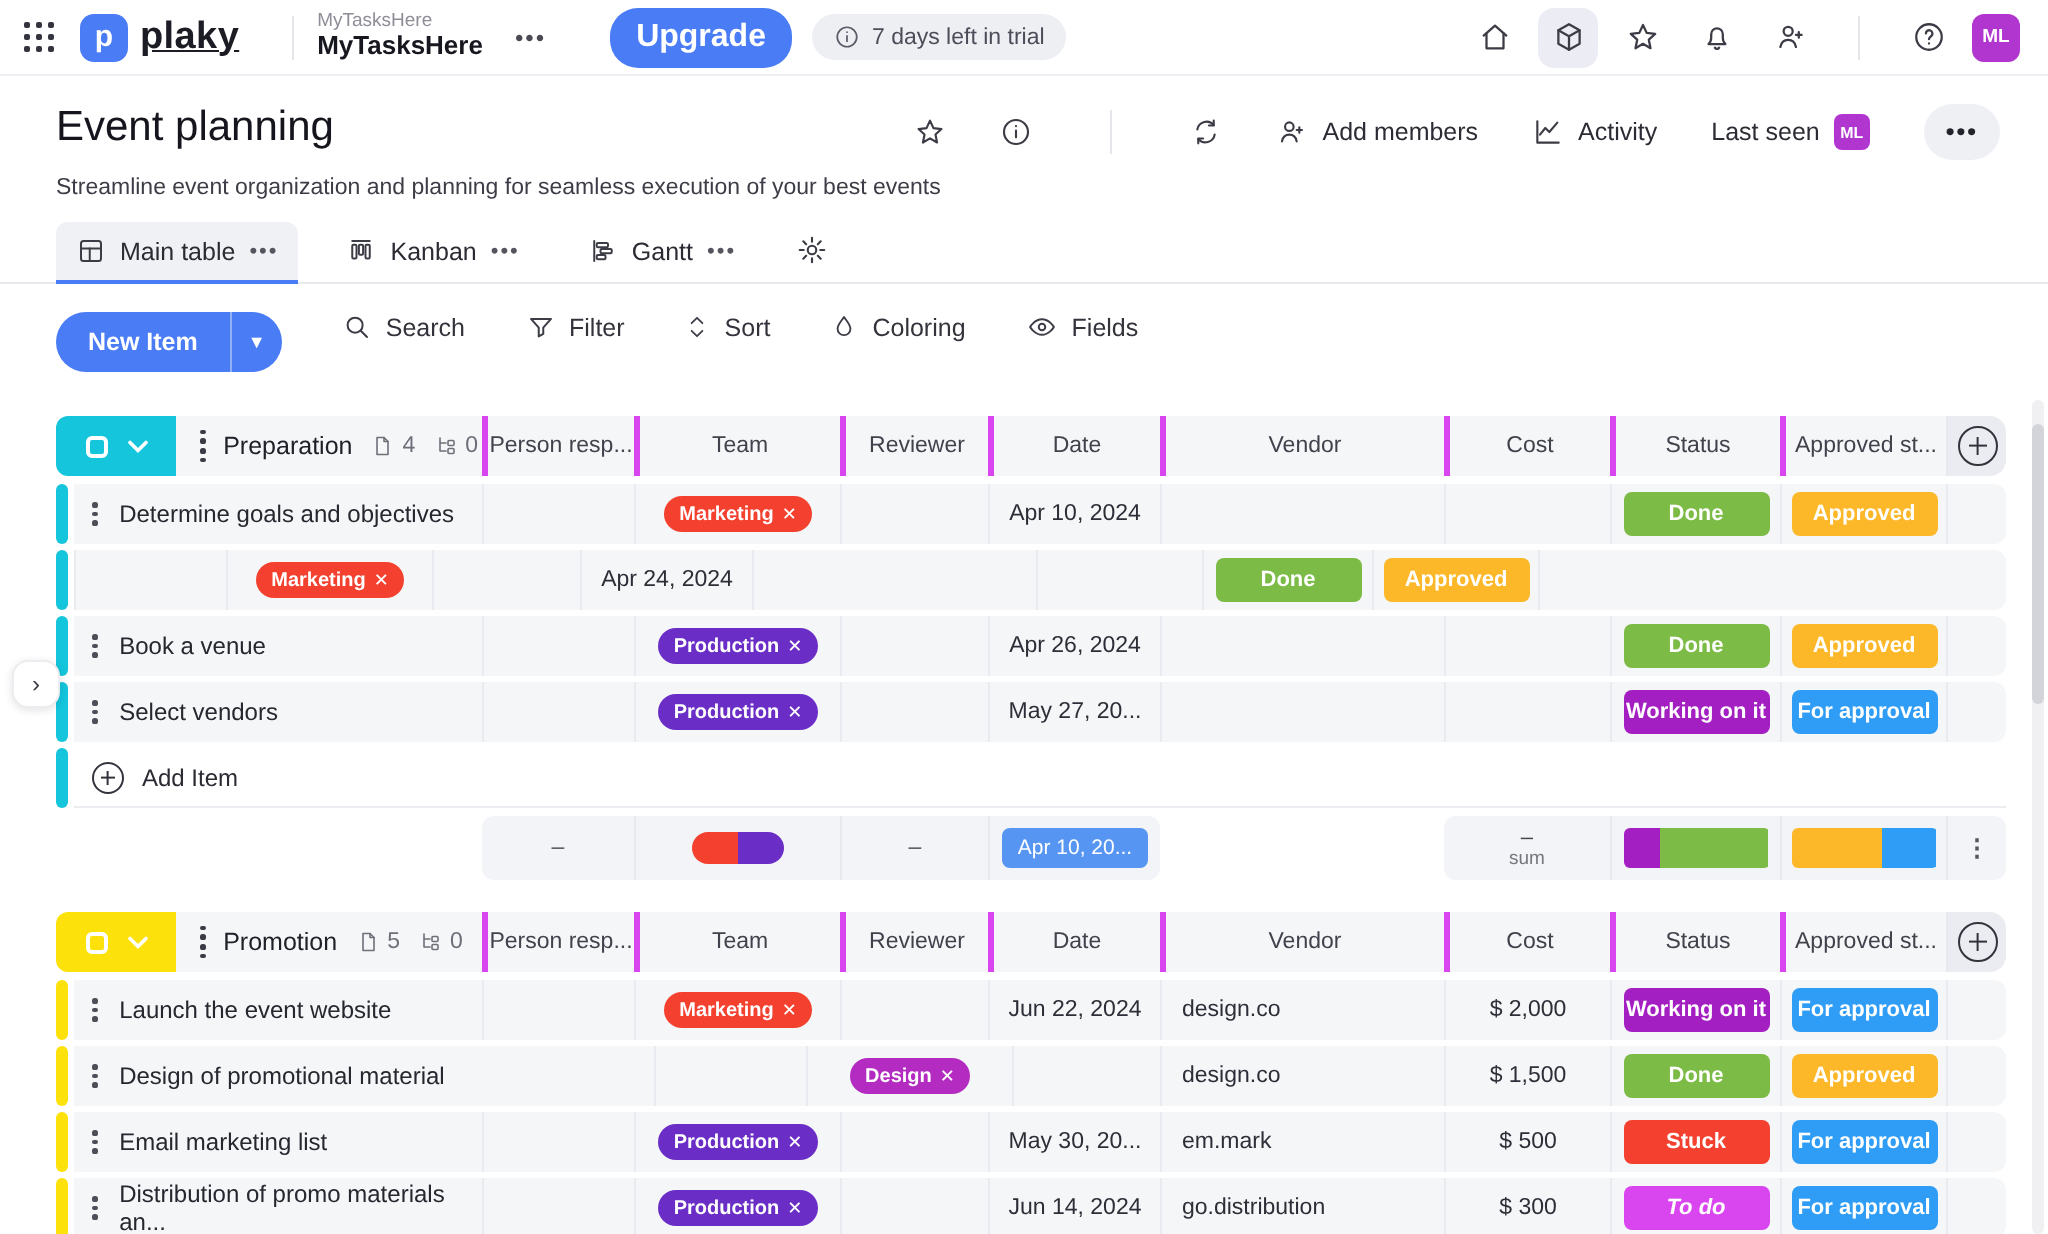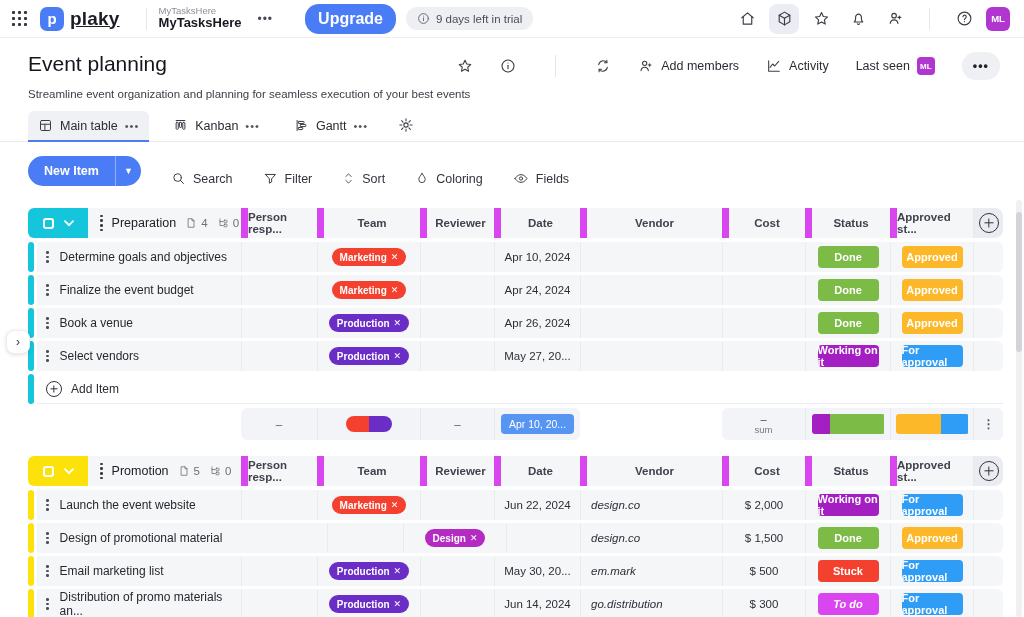--- a/index.html
+++ b/index.html
@@ -38,60 +38,60 @@
 
   
   .tabsrow { display:flex; align-items:flex-end; padding:10px 28px 0; border-bottom:1px solid #e9eaee; }
   .tab { display:flex; align-items:center; gap:7px; padding:7px 10px 8px; font-size:12.5px; color:#2b2b34; position:relative; cursor:pointer; margin-right:14px; }
   .tab .tdots { color:#55555f; font-size:11px; letter-spacing:1px; }
   .tab.active { background:#f0f1f5; border-radius:6px 6px 0 0; }
   .tab.active::after { content:""; position:absolute; left:0; right:0; bottom:-1px; height:2px; background:var(--accent); }
   .gear-tab { padding:7px 6px 8px; cursor:pointer; }
 
   
-  .toolbar { display:flex; align-items:flex-end; gap:30px; padding:14px 28px 0; }
+  .toolbar { display:flex; align-items:flex-start; gap:30px; padding:14px 28px 0; }
   .newitem { display:flex; height:30px; border-radius:16px; overflow:hidden; cursor:pointer; }
   .newitem .main { background:var(--accent); color:#fff; font-size:12.5px; font-weight:600; display:flex; align-items:center; padding:0 16px; }
   .newitem .caret { background:var(--accent); border-left:1px solid rgba(255,255,255,.4); width:26px; display:flex; align-items:center; justify-content:center; color:#fff; font-size:9px; }
   .tool { display:flex; align-items:center; gap:7px; font-size:12.5px; color:#33333c; cursor:pointer; }
 
   
   .table { margin:22px 21px 0 28px; }
   .c-person{width:76px} .c-team{width:103px} .c-reviewer{width:74px} .c-date{width:86px}
   .c-vendor{width:142px} .c-cost{width:83px} .c-status{width:85px} .c-approved{width:83px} .c-end{width:30px}
 
   .ghead { display:flex; height:30px; margin-bottom:4px; }
   .gtab { width:60px; border-radius:6px 0 0 6px; display:flex; align-items:center; justify-content:center; gap:10px; cursor:pointer; }
   .gcheck { width:11px; height:11px; border:2px solid #fff; border-radius:3px; }
   .gtitle { flex:1; background:#f5f6f8; display:flex; align-items:center; gap:9px; padding-left:12px; }
   .gname { font-size:12.5px; font-weight:500; color:#202029; }
   .gcount { display:flex; align-items:center; gap:4px; font-size:11.5px; color:#6f6f7a; }
-  .hcell { background:#f5f6f8; display:flex; align-items:center; justify-content:center; font-size:11.5px; color:#42424d; border-left:7px solid #d946ef; cursor:pointer;font-weight:bold; }
+  .hcell { background:#f5f6f8; display:flex; align-items:center; justify-content:center; font-size:11.5px; color:#42424d; border-left:3px solid #d946ef; cursor:pointer; }
   .hend { background:#eaecf1; border-radius:0 8px 8px 0; display:flex; align-items:center; justify-content:center; border-left:1px solid #e8e9ee; cursor:pointer; }
   .pluscirc { width:20px; height:20px; border:1.4px solid #33333d; border-radius:50%; position:relative; }
   .pluscirc::before, .pluscirc::after { content:""; position:absolute; background:#33333d; left:50%; top:50%; }
   .pluscirc::before { width:9px; height:1.4px; transform:translate(-50%,-50%); }
   .pluscirc::after { width:1.4px; height:9px; transform:translate(-50%,-50%); }
   .pluscirc.sm { width:16px; height:16px; }
   .pluscirc.sm::before { width:7px; } .pluscirc.sm::after { height:7px; }
 
   .row { display:flex; height:30px; margin-bottom:3px; }
   .bar { width:6px; border-radius:3px; margin-right:3px; }
   .cells { flex:1; display:flex; background:#f5f6f8; border-radius:0 6px 6px 0; }
   .cell { display:flex; align-items:center; justify-content:center; border-left:1px solid #eaebf0; font-size:11.5px; color:#2e2e38; cursor:pointer; }
   .cell.name { flex:1; border-left:none; justify-content:flex-start; gap:11px; padding-left:9px; font-size:12px; color:#27272f; }
-  .cell.left { justify-content:flex-start; padding-left:10px;font-style:italic; }
+  .cell.left { justify-content:flex-start; padding-left:10px; }
   .cells .cell:last-child { border-radius:0 6px 6px 0; }
   .drag { display:flex; flex-direction:column; gap:2px; cursor:grab; }
   .drag i { width:2.6px; height:2.6px; border-radius:50%; background:#4e4e58; }
   .drag.dark i { background:#3b3b45; }
 
   .label-pill { height:18px; border-radius:9px; padding:0 8px; display:flex; align-items:center; gap:4px; color:#fff; font-size:10px; font-weight:700; cursor:pointer; }
   .label-pill .x { font-size:9px; font-weight:400; }
-  .status-pill { width:61px; height:22px; border-radius:4px; display:flex; align-items:center; justify-content:center; color:#fff; font-size:11px; font-weight:600; cursor:pointer; }
+  .status-pill { width:73px; height:22px; border-radius:4px; display:flex; align-items:center; justify-content:center; color:#fff; font-size:11px; font-weight:600; cursor:pointer; }
 
   .addrow { display:flex; height:30px; margin-bottom:4px; }
   .addbody { flex:1; display:flex; align-items:center; gap:9px; padding-left:9px; border-bottom:1px solid #ededf1; font-size:12px; color:#2b2b33; cursor:pointer; }
 
   .summary { display:flex; height:32px; margin-top:3px; }
   .sspacer { flex:1; }
   .sgroup { display:flex; background:#f3f4f7; border-radius:6px; }
   .scell { display:flex; align-items:center; justify-content:center; border-left:1px solid #e8e9ee; font-size:11.5px; color:#55555f; cursor:pointer; }
   .sgroup .scell:first-child { border-left:none; }
   .splitpill { width:46px; height:16px; border-radius:8px; overflow:hidden; display:flex; }
@@ -135,21 +135,21 @@
       <div class="big">MyTasksHere</div>
     </div>
     <div class="dots-btn">•••</div>
     <button class="pill-btn">Upgrade</button>
     <div class="trial">
       <svg class="icon" width="13" height="13" viewBox="0 0 24 24" style="stroke:#5a5b66">
           <circle cx="12" cy="12" r="9"></circle>
           <line x1="12" y1="11" x2="12" y2="16"></line>
           <line x1="12" y1="7.5" x2="12" y2="7.6"></line>
         </svg>
-      <span>9 days left in trial</span>
+      <span>7 days left in trial</span>
     </div>
     <div class="appbar-right">
       <div class="abtn">
           <svg class="icon" width="17" height="17" viewBox="0 0 24 24">
             <path d="M4 11l8-7 8 7"></path>
             <path d="M6 9.5V20h12V9.5"></path>
           </svg>
         </div>
       <div class="abtn active">
           <svg class="icon" width="17" height="17" viewBox="0 0 24 24">
@@ -384,28 +384,20 @@
           </div>
         <div class="cell c-approved">
             <span class="status-pill" style="background: rgb(252, 184, 41);">Approved</span>
           </div>
         <div class="cell c-end"></div>
       </div>
     </div>
     <div class="row">
       <div class="bar" style="background: rgb(20, 197, 220);"></div>
       <div class="cells">
-        <div class="cell name">
-            <span class="drag">
-              <i></i>
-              <i></i>
-              <i></i>
-            </span>
-            <span>Finalize the event budget</span>
-          </div>
         <div class="cell c-person"></div>
         <div class="cell c-team">
             <span class="label-pill" style="background: rgb(244, 64, 47);">
               <span>Marketing</span>
               <span class="x">✕</span>
             </span>
           </div>
         <div class="cell c-reviewer"></div>
         <div class="cell c-date">Apr 24, 2024</div>
         <div class="cell c-vendor left"></div>

